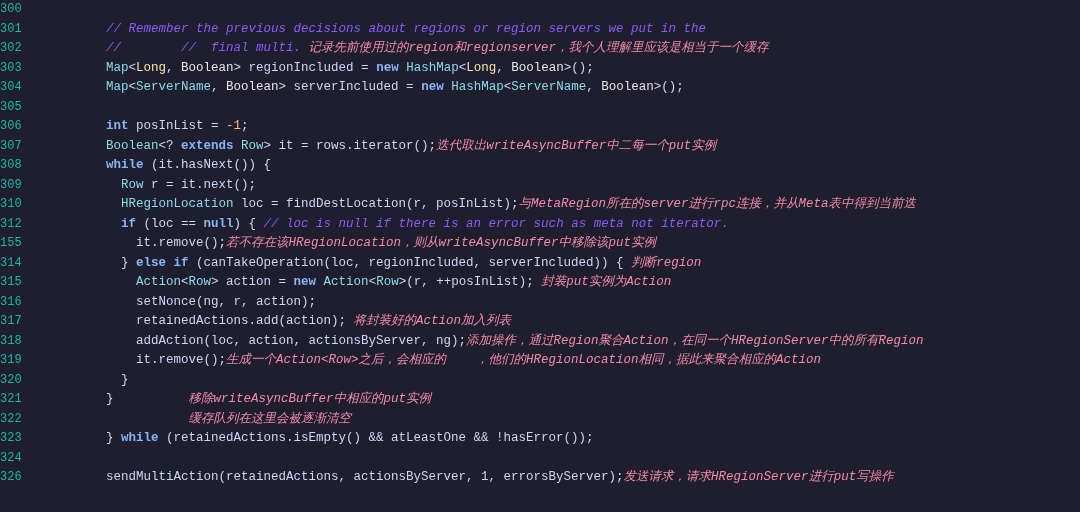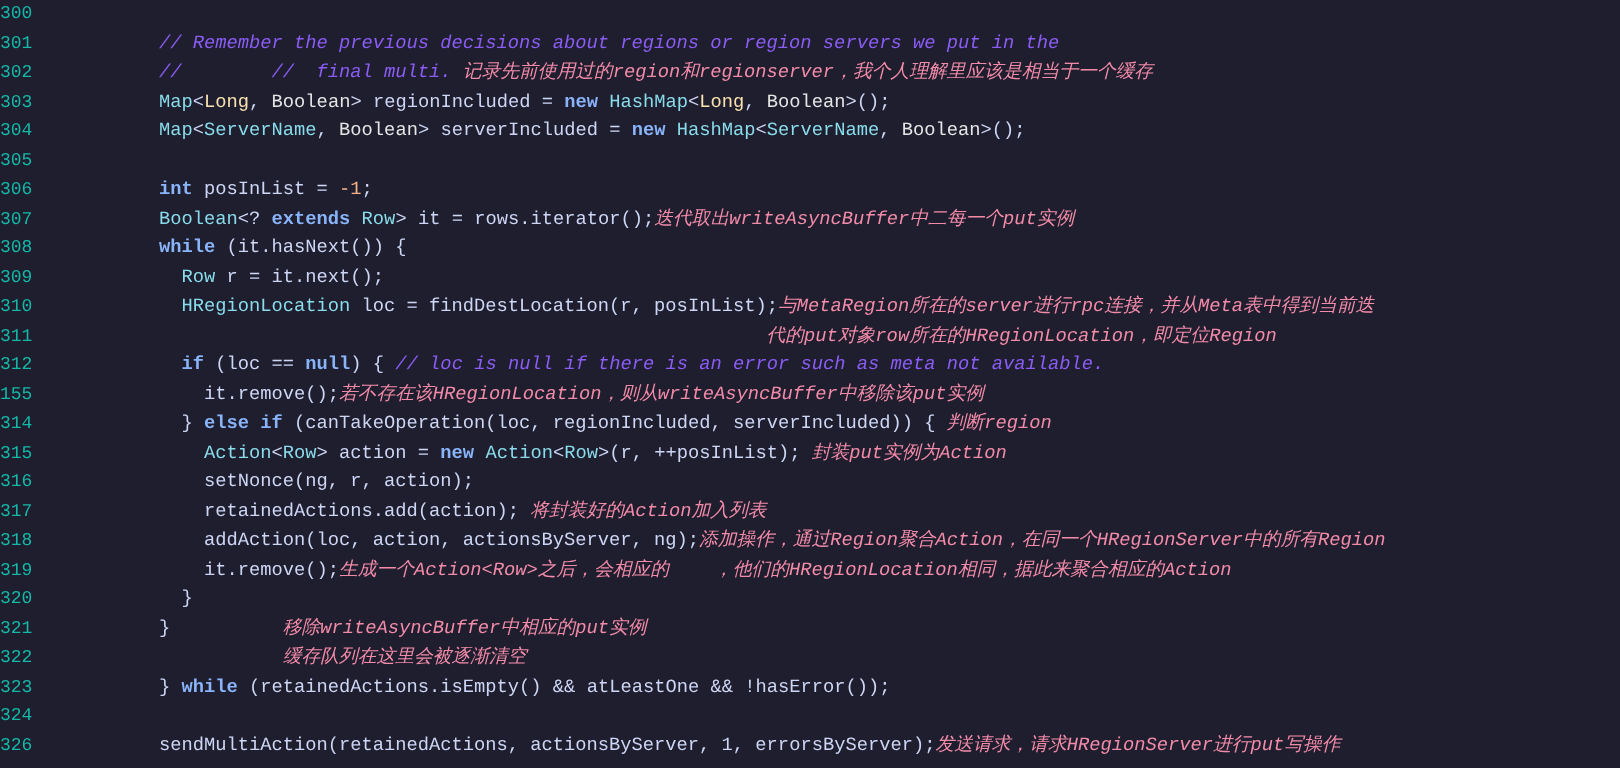--- a/index.html
+++ b/index.html
@@ -66,22 +66,21 @@
     <div class="code-line"><span class="line-number">301</span><span class="line-content"><span class="comment">        // Remember the previous decisions about regions or region servers we put in the</span></span></div>
     <div class="code-line"><span class="line-number">302</span><span class="line-content"><span class="comment">        //</span><span class="plain">        </span><span class="comment">//  final multi. </span><span class="cn-annotation">记录先前使用过的region和regionserver，我个人理解里应该是相当于一个缓存</span></span></div>
     <div class="code-line"><span class="line-number">303</span><span class="line-content">        <span class="type">Map</span><span class="plain">&lt;</span><span class="long-type">Long</span><span class="plain">, </span><span class="bool-type">Boolean</span><span class="plain">&gt; regionIncluded = </span><span class="kw">new</span><span class="plain"> </span><span class="type">HashMap</span><span class="plain">&lt;</span><span class="long-type">Long</span><span class="plain">, </span><span class="bool-type">Boolean</span><span class="plain">&gt;();</span></span></div>
     <div class="code-line"><span class="line-number">304</span><span class="line-content">        <span class="type">Map</span><span class="plain">&lt;</span><span class="type">ServerName</span><span class="plain">, </span><span class="bool-type">Boolean</span><span class="plain">&gt; serverIncluded = </span><span class="kw">new</span><span class="plain"> </span><span class="type">HashMap</span><span class="plain">&lt;</span><span class="type">ServerName</span><span class="plain">, </span><span class="bool-type">Boolean</span><span class="plain">&gt;();</span></span></div>
     <div class="code-line"><span class="line-number">305</span><span class="line-content">&nbsp;</span></div>
     <div class="code-line"><span class="line-number">306</span><span class="line-content">        <span class="kw">int</span><span class="plain"> posInList = </span><span class="number">-1</span><span class="plain">;</span></span></div>
     <div class="code-line"><span class="line-number">307</span><span class="line-content">        <span class="type">Boolean</span><span class="plain">&lt;? </span><span class="kw">extends</span><span class="plain"> </span><span class="type">Row</span><span class="plain">&gt; it = rows.iterator();</span><span class="cn-annotation">迭代取出writeAsyncBuffer中二每一个put实例</span></span></div>
     <div class="code-line"><span class="line-number">308</span><span class="line-content">        <span class="kw">while</span><span class="plain"> (it.hasNext()) {</span></span></div>
     <div class="code-line"><span class="line-number">309</span><span class="line-content">          <span class="type">Row</span><span class="plain"> r = it.next();</span></span></div>
     <div class="code-line"><span class="line-number">310</span><span class="line-content">          <span class="type">HRegionLocation</span><span class="plain"> loc = findDestLocation(r, posInList);</span><span class="cn-annotation">与MetaRegion所在的server进行rpc连接，并从Meta表中得到当前迭</span></span></div>
-    <div class="code-line"><span class="line-number">311</span><span class="line-content">                                                              <span class="cn-annotation">代的put对象row所在的HRegionLocation，即定位Region</span></span></div>
-    <div class="code-line"><span class="line-number">312</span><span class="line-content">          <span class="kw">if</span><span class="plain"> (loc == </span><span class="kw">null</span><span class="plain">) { </span><span class="comment">// loc is null if there is an error such as meta not available.</span></span></div>
+    <div class="code-line"><span class="line-number">312</span><span class="line-content">          <span class="kw">if</span><span class="plain"> (loc == </span><span class="kw">null</span><span class="plain">) { </span><span class="comment">// loc is null if there is an error such as meta not iterator.</span></span></div>
     <div class="code-line"><span class="line-number">155</span><span class="line-content">            it.remove();<span class="cn-annotation">若不存在该HRegionLocation，则从writeAsyncBuffer中移除该put实例</span></span></div>
     <div class="code-line"><span class="line-number">314</span><span class="line-content">          <span class="plain">} </span><span class="kw">else if</span><span class="plain"> (canTakeOperation(loc, regionIncluded, serverIncluded)) { </span><span class="cn-annotation">判断region</span></span></div>
     <div class="code-line"><span class="line-number">315</span><span class="line-content">            <span class="type">Action</span><span class="plain">&lt;</span><span class="type">Row</span><span class="plain">&gt; action = </span><span class="kw">new</span><span class="plain"> </span><span class="type">Action</span><span class="plain">&lt;</span><span class="type">Row</span><span class="plain">&gt;(r, ++posInList); </span><span class="cn-annotation">封装put实例为Action</span></span></div>
     <div class="code-line"><span class="line-number">316</span><span class="line-content">            <span class="plain">setNonce(ng, r, action);</span></span></div>
     <div class="code-line"><span class="line-number">317</span><span class="line-content">            <span class="plain">retainedActions.add(action); </span><span class="cn-annotation">将封装好的Action加入列表</span></span></div>
     <div class="code-line"><span class="line-number">318</span><span class="line-content">            <span class="plain">addAction(loc, action, actionsByServer, ng);</span><span class="cn-annotation">添加操作，通过Region聚合Action，在同一个HRegionServer中的所有Region</span></span></div>
     <div class="code-line"><span class="line-number">319</span><span class="line-content">            <span class="plain">it.remove();</span><span class="cn-annotation">生成一个Action&lt;Row&gt;之后，会相应的    ，他们的HRegionLocation相同，据此来聚合相应的Action</span></span></div>
     <div class="code-line"><span class="line-number">320</span><span class="line-content">          <span class="plain">}</span></span></div>
     <div class="code-line"><span class="line-number">321</span><span class="line-content">        <span class="plain">}          </span><span class="cn-annotation">移除writeAsyncBuffer中相应的put实例</span></span></div>
     <div class="code-line"><span class="line-number">322</span><span class="line-content">                   <span class="cn-annotation">缓存队列在这里会被逐渐清空</span></span></div>

